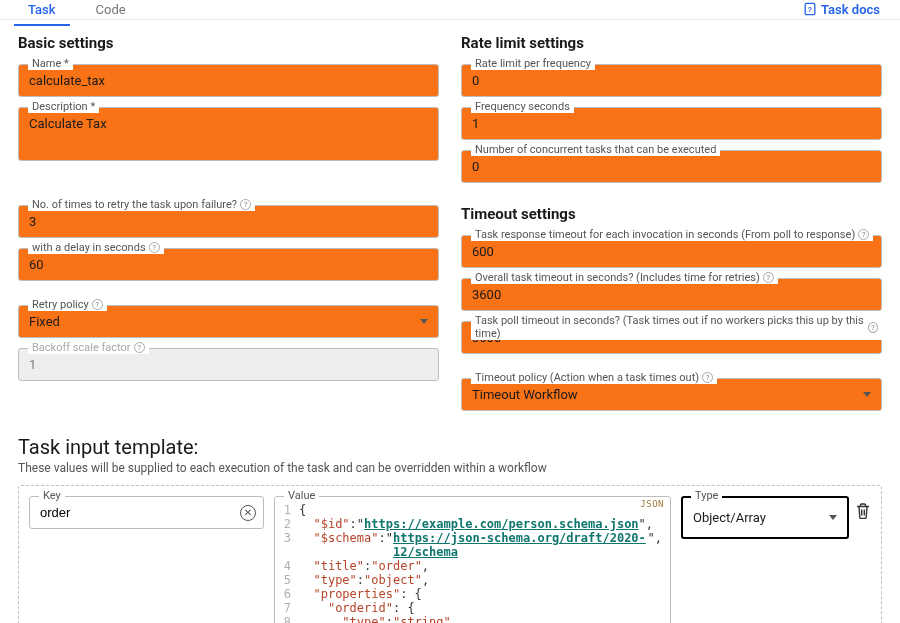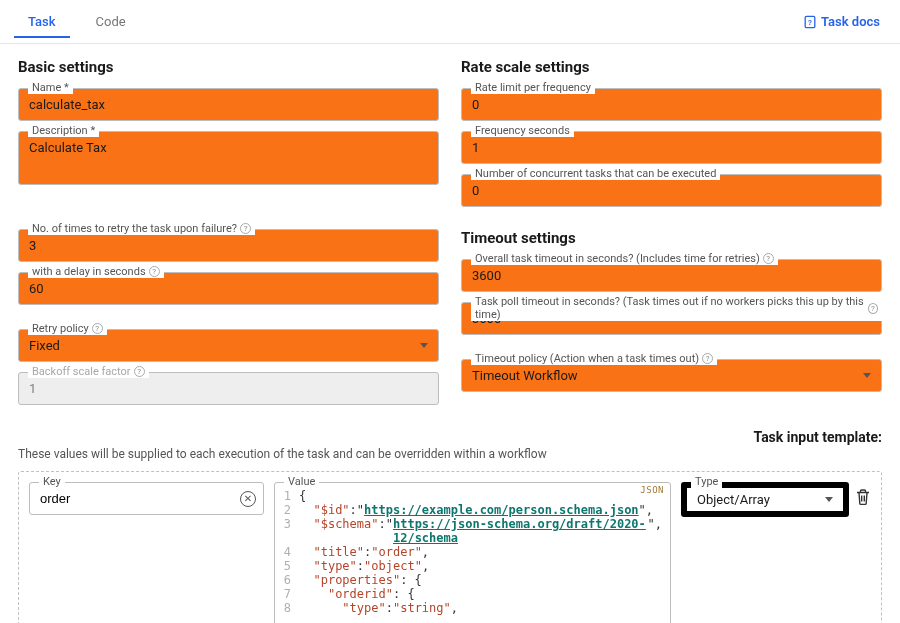--- a/index.html
+++ b/index.html
@@ -9,21 +9,21 @@
       color: #1a1a1a;
       background: #fff;
       width: 900px;
       overflow-x: hidden;
     }
     .tabs {
       display: flex;
       align-items: center;
       border-bottom: 1px solid #e5e5e5;
       padding: 0 8px;
-      height: 44px;
+      height: 20px;
     }
     .tab {
       padding: 8px 20px 8px 20px;
       font-size: 13px;
       color: #777;
       cursor: pointer;
       position: relative;
     }
     .tab.active {
       color: #2563eb;
@@ -35,21 +35,21 @@
       left: 6px; right: 6px; bottom: -1px;
       height: 2px;
       background: #2563eb;
     }
     .spacer { flex: 1; }
     .docs-link {
       color: #2563eb;
       font-size: 13px;
       font-weight: 600;
       display: flex;
-      align-items: flex-end;
+      align-items: flex-start;
       gap: 4px;
       cursor: pointer;
       padding-right: 12px;
     }
     .docs-link svg { width: 14px; height: 14px; }
     .content {
       padding: 14px 18px 0 18px;
     }
     .two-col {
       display: flex;
@@ -117,23 +117,22 @@
       font-size: 8px;
       line-height: 10px;
       text-align: center;
       color: #888;
     }
     .help-icon::before { content: "?"; }
     .template-section {
       margin-top: 14px;
     }
     .template-title {
-      font-size: 14px;
-      font-weight: 700;
-      text-align: right;
+      font-size: 20px;
+      font-weight: 400;
     }
     .template-sub {
       font-size: 12px;
       color: #555;
       margin: 2px 0 10px 0;
     }
     .template-row {
       border: 1px dashed #c0c0c0;
       border-radius: 3px;
       padding: 10px 10px 0 10px;
@@ -200,23 +199,23 @@
       user-select: none;
       padding-right: 8px;
       flex-shrink:0;
     }
     .punc { color: #333; }
     .str { color: #b5442a; }
     .key { color: #b5442a; }
     .url { color: #0f766e; text-decoration: underline; font-weight: bold; }
     .type-select {
       flex:1;
-      border: 6px solid #000000;
+      border: 2px solid #000000;
       border-radius: 3px;
-      padding: 4px 10px;
+      padding: 12px 10px;
       display:flex;
       justify-content:space-between;
       align-items:center;
       cursor:pointer;
       position:relative;
     }
     .trash {
       width: 16px; height: 18px;
       cursor: pointer;
       color:#333;
@@ -250,21 +249,21 @@
         <span class="label">Name *</span>
         <input type="text" value="calculate_tax" style="">
       </div>
       <div class="field">
         <span class="label">Description *</span>
         <textarea style="">Calculate Tax</textarea>
       </div>
     </div>
 
     <div class="col">
-      <div class="section-title">Rate scale settings</div>
+      <div class="section-title">Rate limit settings</div>
       <div class="field">
         <span class="label">Rate limit per frequency</span>
         <input type="text" value="0" style="">
       </div>
       <div class="field">
         <span class="label">Frequency seconds</span>
         <input type="text" value="1" style="">
       </div>
       <div class="field">
         <span class="label">Number of concurrent tasks that can be executed</span>
@@ -304,20 +303,27 @@
         <span class="label" style="color:#a8a8a8">
           <span>Backoff scale factor</span>
           <span class="help-icon"></span>
         </span>
         <input type="text" disabled="" value="1" style="">
       </div>
     </div>
 
     <div class="col">
       <div class="section-title">Timeout settings</div>
+      <div class="field">
+        <span class="label">
+          <span>Task response timeout for each invocation in seconds (From poll to response)</span>
+          <span class="help-icon"></span>
+        </span>
+        <input type="text" value="600" style="">
+      </div>
       <div class="field">
         <span class="label">
           <span>Overall task timeout in seconds? (Includes time for retries)</span>
           <span class="help-icon"></span>
         </span>
         <input type="text" value="3600" style="">
       </div>
       <div class="field">
         <span class="label">
           <span>Task poll timeout in seconds? (Task times out if no workers picks this up by this time)</span>

